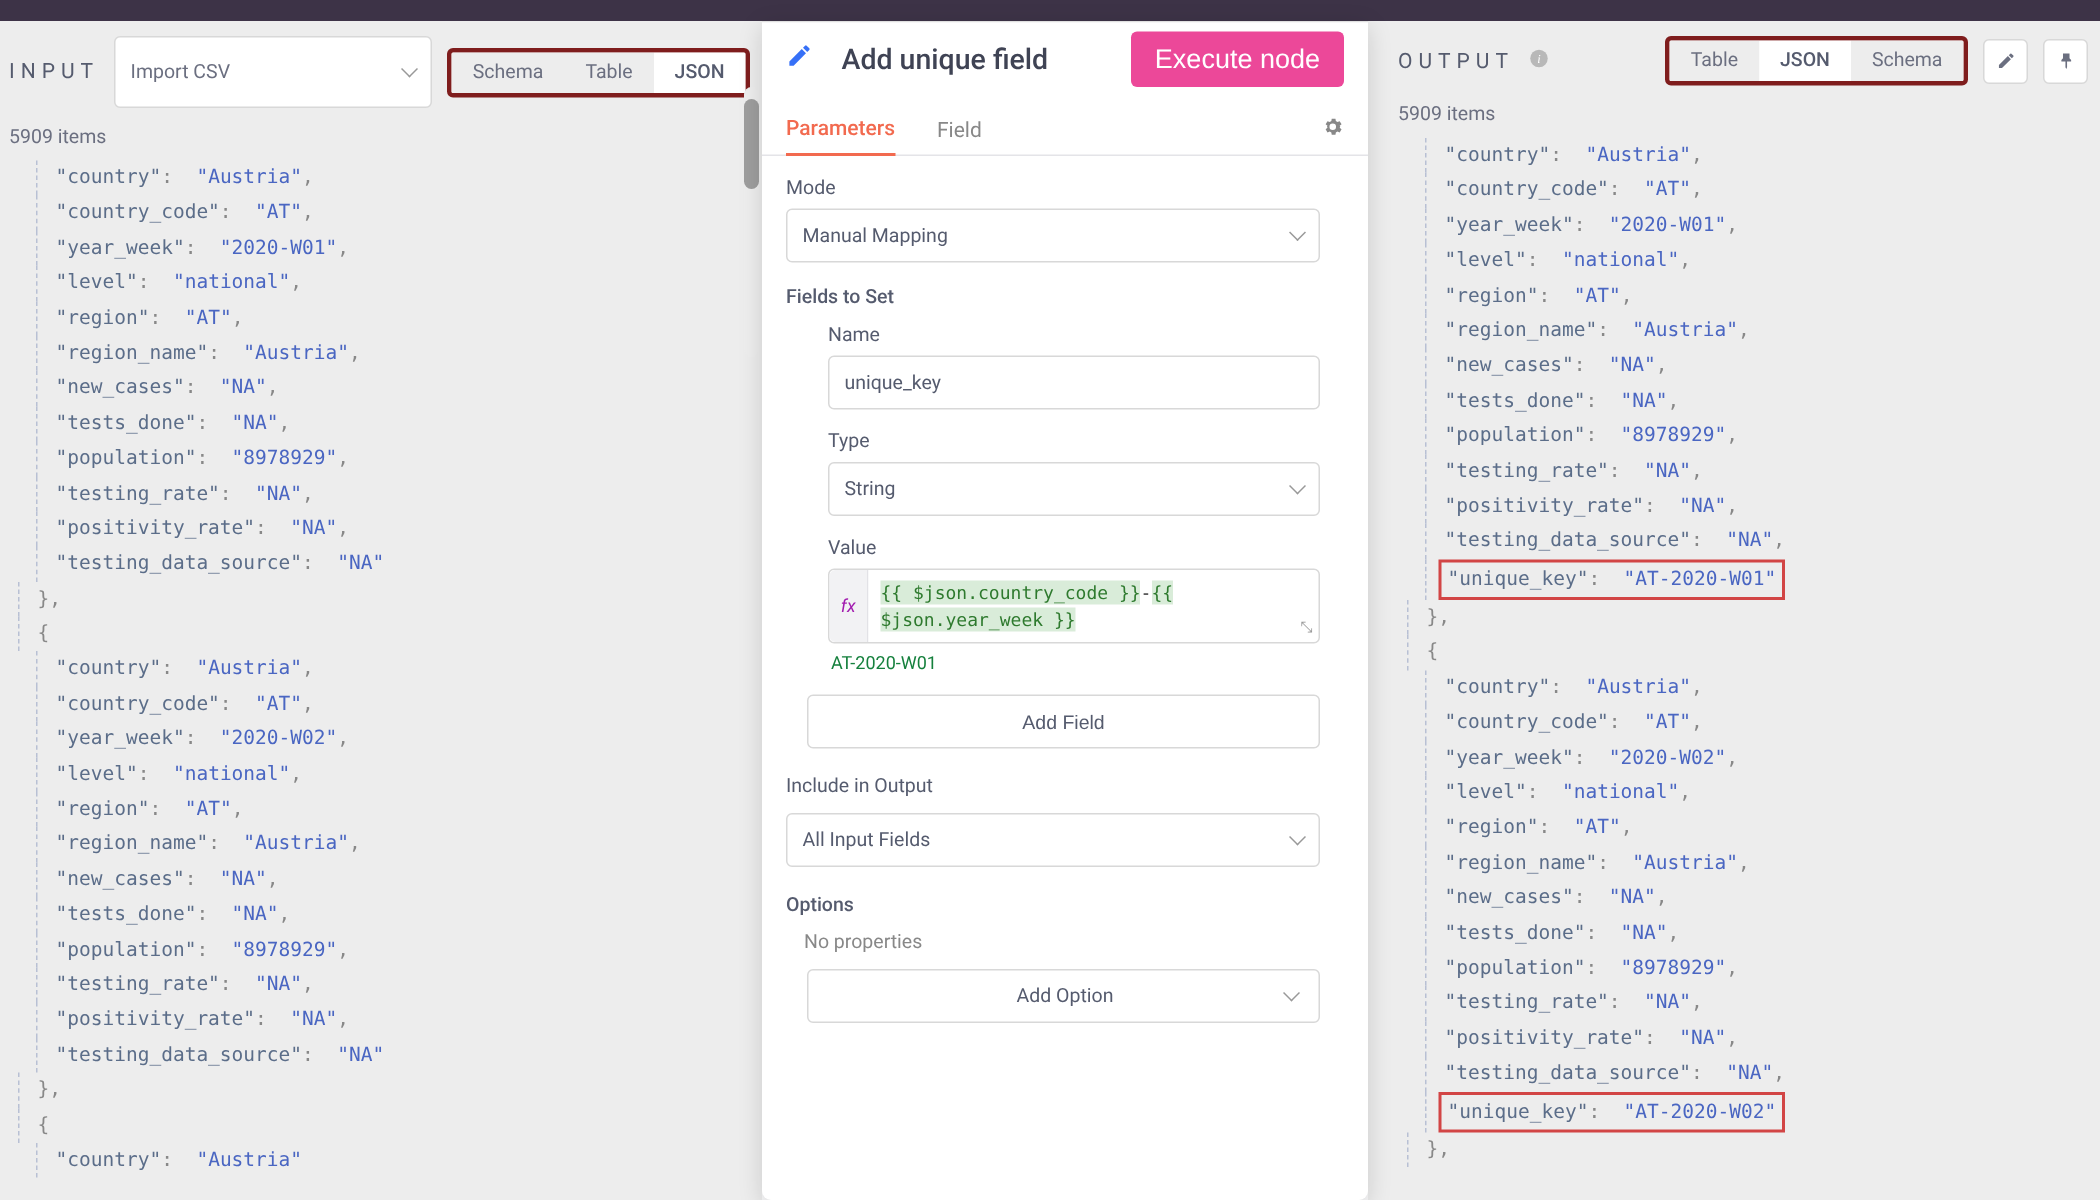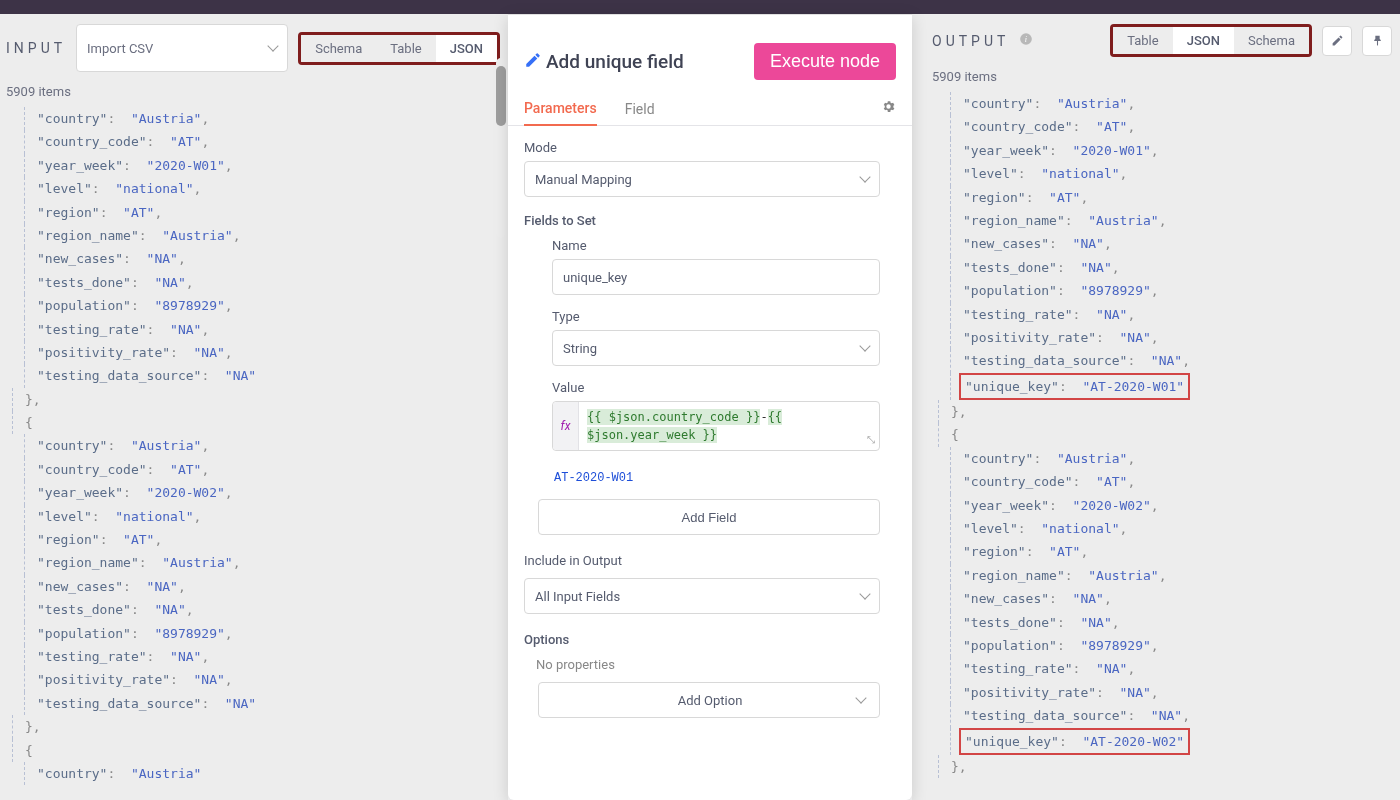--- a/index.html
+++ b/index.html
@@ -33,41 +33,41 @@
   .punc { color: #888; }
   .indent1 { padding-left: 12px; border-left: 1px dashed #b8c0d4; margin-left: 6px; }
   .indent2 { padding-left: 12px; border-left: 1px dashed #b8c0d4; margin-left: 18px; }
   .highlight-box { border: 2px solid #d24545; display: inline-block; padding: 0 4px; margin-left: -4px;}
   
   
   .scrollbar-fake { position: absolute; right: 2px; top: 44px; width: 10px; height: 180px; background: #eee; border-radius: 5px; }
   .scrollbar-thumb { width: 100%; height: 60px; background: #9e9e9e; border-radius: 5px; position: absolute; top: 8px; }
 
   
-  .dlg-header { display: flex; align-items: center; padding: 28px 16px 12px 16px; gap: 4px; justify-content: space-between; }
+  .dlg-header { display: flex; align-items: center; padding: 6px 16px 12px 16px; gap: 19px; justify-content: space-between; }
   .dlg-header .pencil { color: #3670f7; font-size: 18px; }
   .dlg-header .title { font-size: 19px; font-weight: 500; color: #3f4354; flex: 1; }
   .exec-btn { background: #ec4899; color: #fff; border: none; border-radius: 4px; padding: 8px 16px; font-size: 18px; font-weight: 500; cursor: pointer; }
   .dlg-tabs { display: flex; padding: 0 16px; border-bottom: 1px solid #e4e4e8; align-items: center; }
   .dlg-tabs .dtab { padding: 8px 0; margin-right: 28px; font-size: 14px; color: #888; cursor: pointer; }
   .dlg-tabs .dtab.active { color: #f26a4f; font-weight: 500; border-bottom: 2px solid #f26a4f; margin-bottom: -1px; }
   .dlg-tabs .gear { margin-left: auto; color: #888; cursor: pointer; font-size: 15px;}
   .dlg-body { flex: 1; overflow-y: auto; padding: 14px 32px 20px 16px; }
   .form-label { font-size: 13px; color: #555B6E; margin-bottom: 6px; display: block; }
   .form-sel, .form-inp { width: 100%; height: 36px; border: 1px solid #d8d8d8; border-radius: 4px; background: #fff; padding: 0 10px; font-size: 13px; color: #555B6E; display: flex; align-items: center; justify-content: space-between; cursor: pointer; }
   .form-inp { cursor: text; }
   .section-label { font-size: 13px; color: #555B6E; margin: 16px 0 10px 0; font-weight: 500;}
   .nested { padding-left: 28px; }
   .expr-box { border: 1px solid #d8d8d8; border-radius: 4px; display: flex; background: #fff; position: relative;}
   .expr-fx { width: 26px; background: #f2f2f4; border-right: 1px solid #e2e2e6; display: flex; align-items: center; justify-content: center; font-style: italic; color: #a21caf; font-size: 12px; border-radius: 4px 0 0 4px;}
   .expr-code { flex: 1; padding: 6px 20px 6px 8px; font-family: ui-monospace, Menlo, Consolas, monospace; font-size: 12px; line-height: 1.5; }
   .expr-hl { background: #d9ecd9; color: #2e7a2e; padding: 1px 0; }
   .expr-sep { color: #333; }
   .expand-ic { position: absolute; right: 4px; bottom: 4px; font-size: 10px; color: #999; cursor: pointer;}
-  .expr-result { font-size: 12px; color: #1d4ed8; margin-top: 20px; margin-left: 2px; font-family: Liberation Mono, monospace;}
+  .expr-result { font-size: 12px; color: #15803d; margin-top: 6px; margin-left: 2px;}
   .add-btn { width: 100%; height: 36px; border: 1px solid #d8d8d8; border-radius: 4px; background: #fff; font-size: 13px; color: #555B6E; cursor: pointer; margin-top: 14px; display: flex; align-items: center; justify-content: center; }
   .add-btn.with-chev { justify-content: space-between; padding: 0 14px;}
   .add-btn.with-chev span:first-child { flex:1; text-align:center; margin-left:10px;}
   .noprops { font-size: 13px; color: #888; margin: 10px 0 10px 12px; }
   .mt { margin-top: 18px; }
 </style>
 </head>
 <body>
 
 <div class="top-bar"></div>

